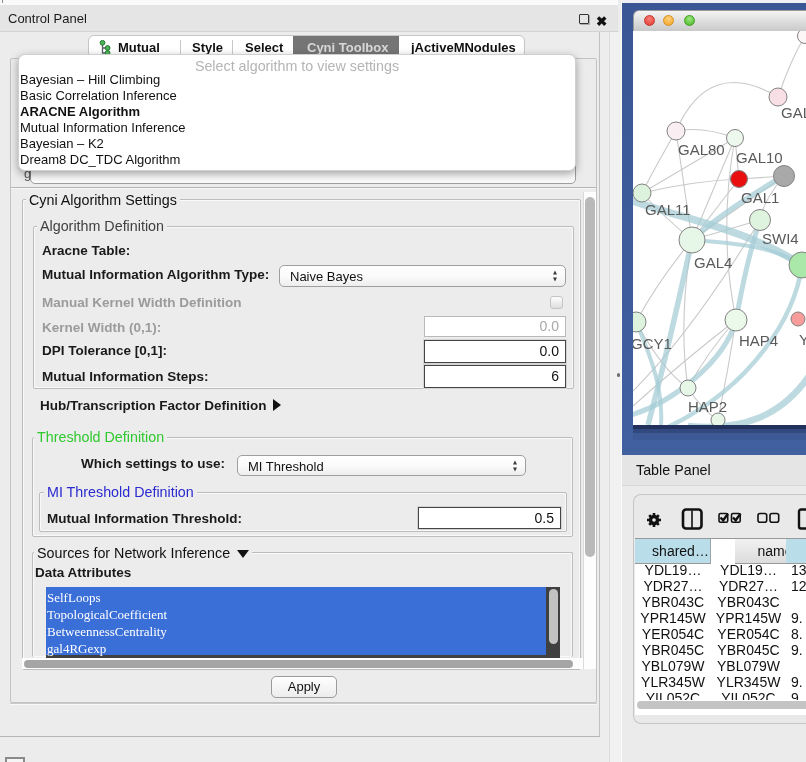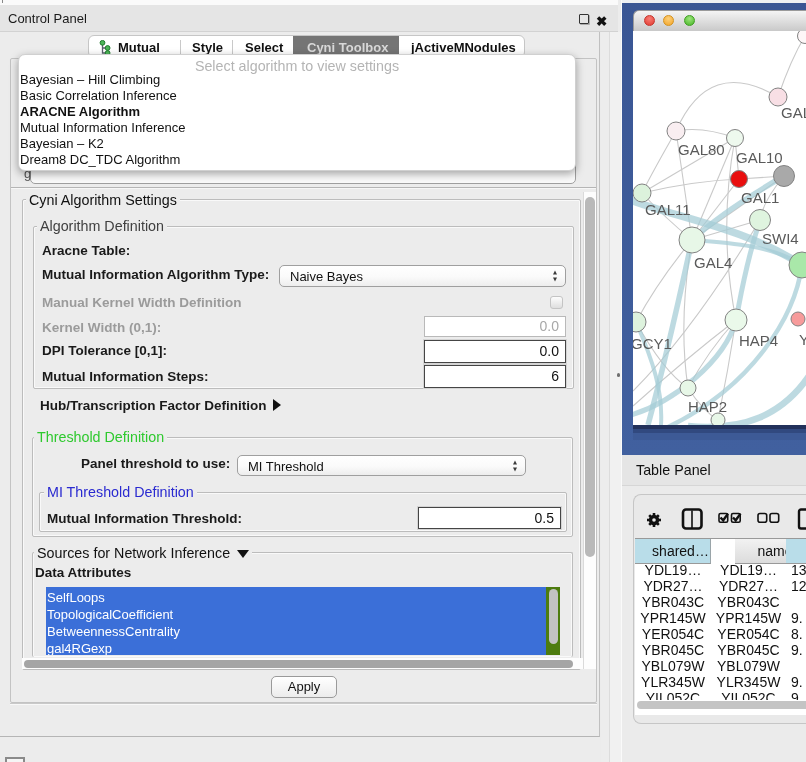--- a/index.html
+++ b/index.html
@@ -88,38 +88,38 @@
 
   <div class="lbl" style="left:42px;top:369px;">Mutual Information Steps:</div>
   <div class="field" style="left:424px;top:365px;width:142px;height:23px;line-height:21px;font-size:14px;">6</div>
 
   <div class="lbl" style="left:40px;top:398px;">Hub/Transcription Factor Definition</div>
   <div class="abs" style="left:273px;top:399px;width:0;height:0;border-top:6px solid transparent;border-bottom:6px solid transparent;border-left:8px solid #111;"></div>
 
   <div class="gbox" style="left:32px;top:437px;width:541px;height:100px;"></div>
   <div class="gtitle" style="left:34px;top:429px;color:#2ec92e;">Threshold Definition</div>
 
-  <div class="lbl" style="left:81px;top:456px;">Panel threshold to use:</div>
+  <div class="lbl" style="left:81px;top:456px;">Which settings to use:</div>
   <div class="combo" style="left:237px;top:455px;width:289px;height:21px;">
       <span class="ct">MI Threshold</span>
       <span class="spin"></span>
     </div>
 
   <div class="gbox" style="left:39px;top:492px;width:528px;height:40px;"></div>
   <div class="gtitle" style="left:44px;top:484px;color:#2a2ad0;">MI Threshold Definition</div>
 
   <div class="lbl" style="left:47px;top:511px;">Mutual Information Threshold:</div>
   <div class="field" style="left:418px;top:507px;width:143px;height:22px;line-height:20px;font-size:14px;">0.5</div>
 
   <div class="gbox" style="left:32px;top:552px;width:541px;height:105px;border-bottom:none;"></div>
   <div class="gtitle" style="left:34px;top:545px;color:#111;">Sources for Network Inference <span style="display:inline-block;width:0;height:0;border-left:6.5px solid transparent;border-right:6.5px solid transparent;border-top:8px solid #111;vertical-align:middle;margin-left:3px;"></span></div>
 
   <div class="lbl" style="left:35px;top:565px;">Data Attributes</div>
 
-  <div class="abs" style="left:46px;top:587px;width:514px;height:68px;background:#4d7c0f;overflow:hidden;">
+  <div class="abs" style="left:46px;top:587px;width:514px;height:80px;background:#404040;overflow:hidden;font-family:Liberation Serif, serif;">
     <div class="abs" style="left:0;top:0;width:500px;height:68px;background:#3b6fd8;"></div>
     <div class="abs" style="left:1px;top:3px;font-size:13px;color:#fff;">SelfLoops</div>
     <div class="abs" style="left:1px;top:20px;font-size:13px;color:#fff;">TopologicalCoefficient</div>
     <div class="abs" style="left:1px;top:37px;font-size:13px;color:#fff;">BetweennessCentrality</div>
     <div class="abs" style="left:1px;top:54px;font-size:13px;color:#fff;">gal4RGexp</div>
     <div class="abs" style="left:503px;top:2px;width:9px;height:55px;background:#c2c2c2;border-radius:4.5px;"></div>
   </div>
 
   <div class="abs" style="left:583px;top:192px;width:13px;height:477px;background:#fdfdfd;border-left:1px solid #dadada;"></div>
   <div class="abs" style="left:585px;top:197px;width:10px;height:360px;background:#b9b9b9;border-radius:5px;"></div>

